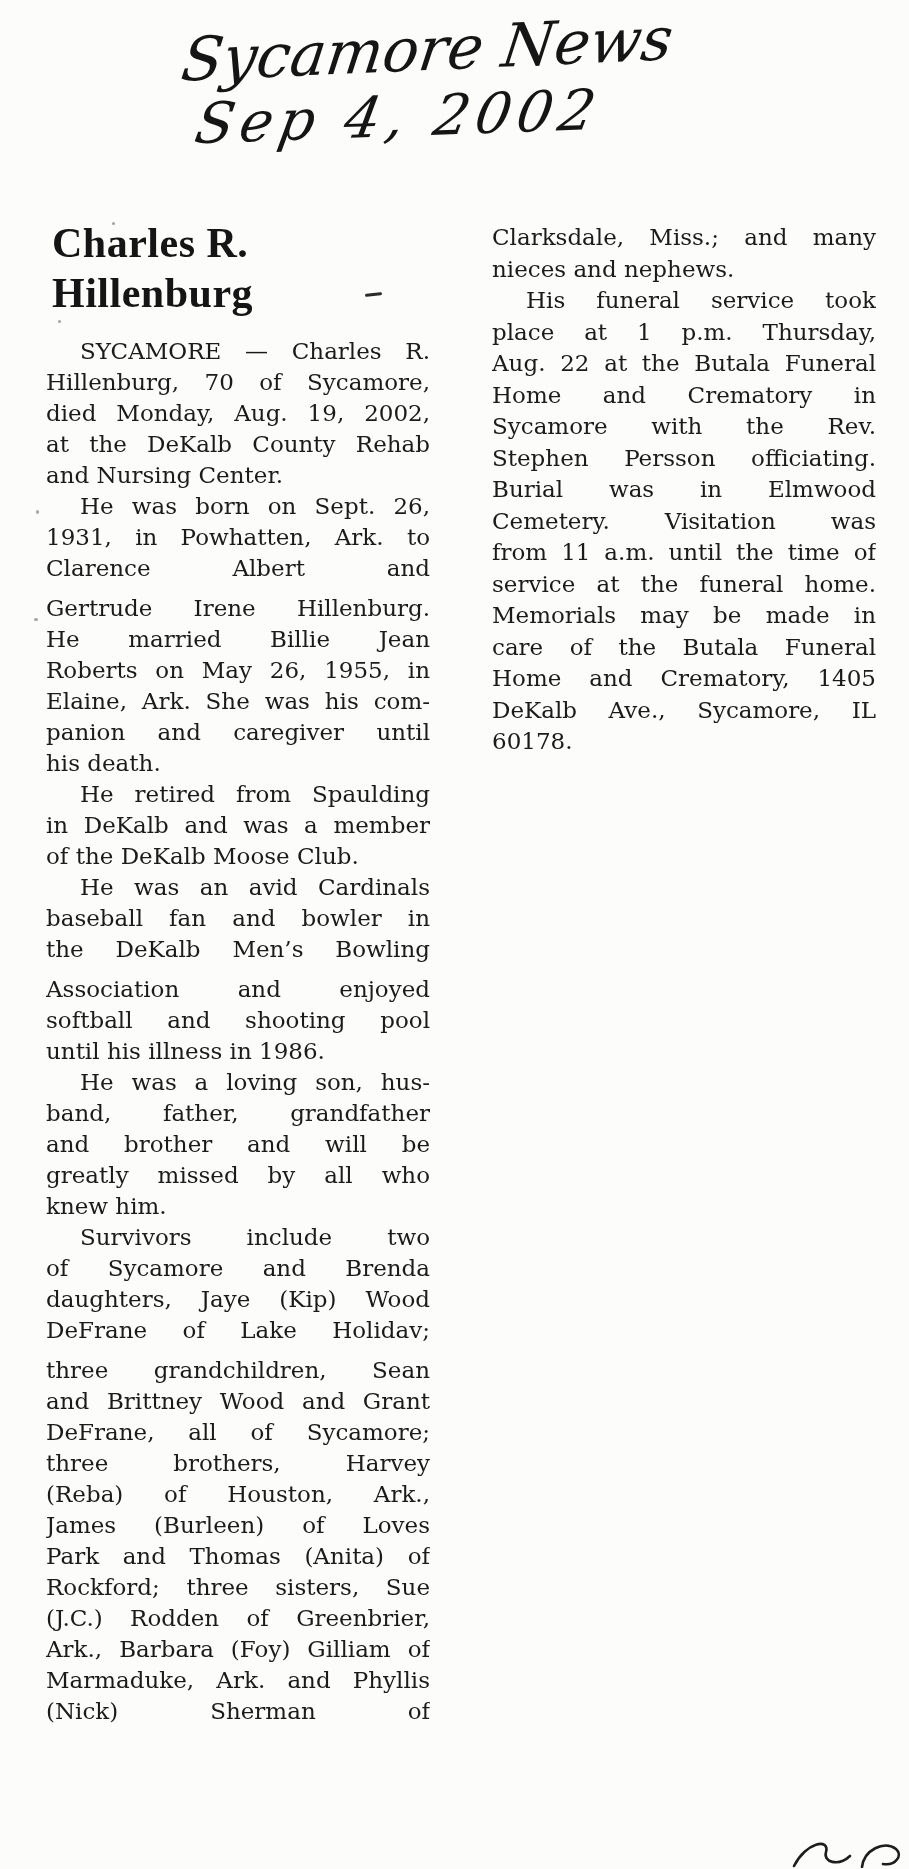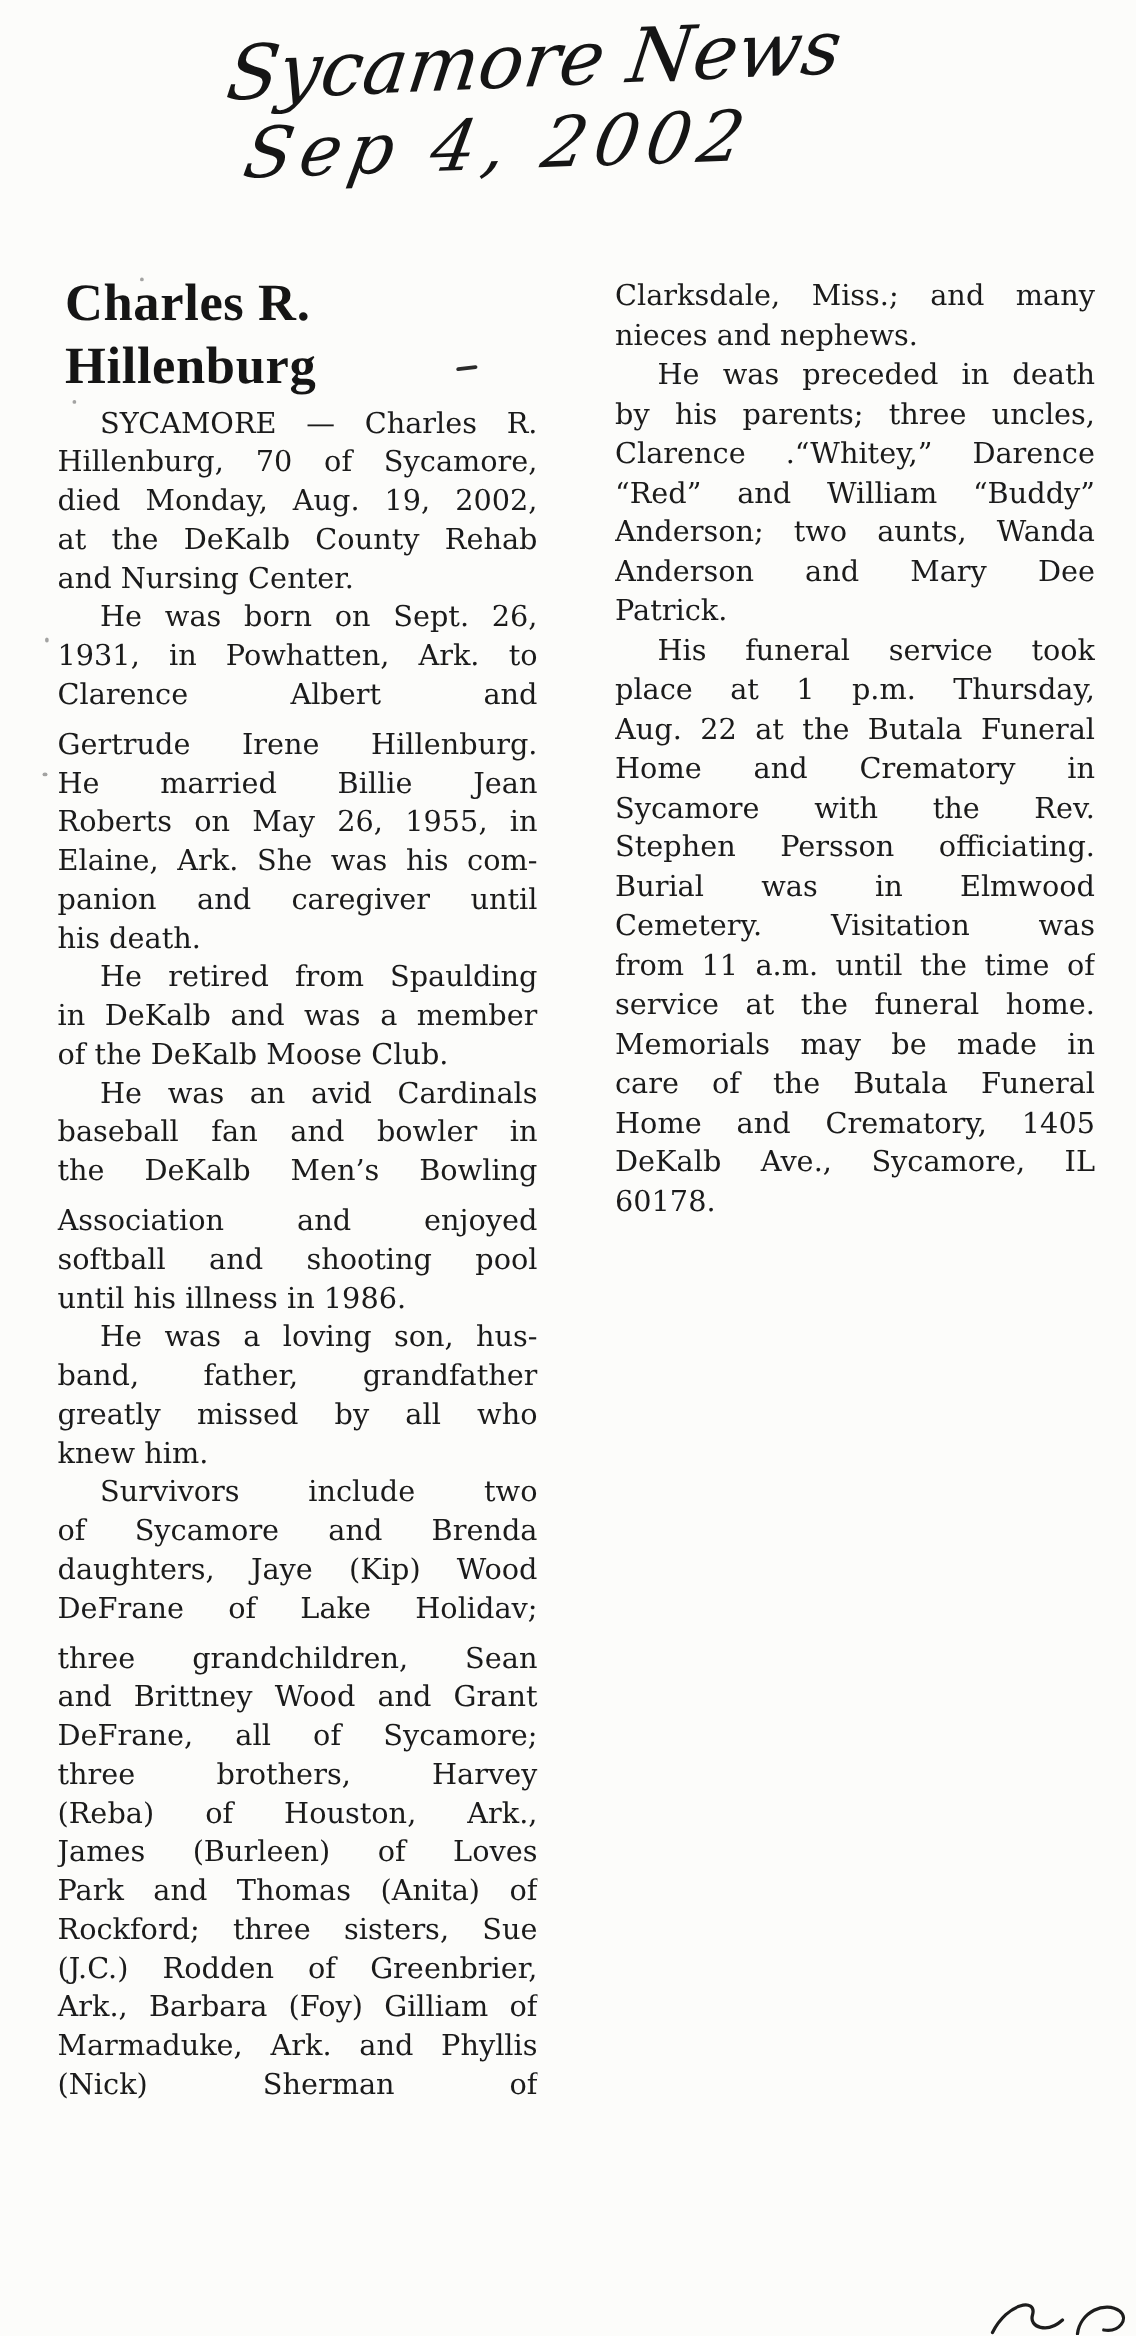--- a/index.html
+++ b/index.html
@@ -58,21 +58,21 @@
     border-radius: 2px;
   }
 
   
   .col {
     position: absolute;
     width: 384px;
     font-size: 23px;
     color: #1b1b1b;
   }
-  .col-left  { left: 46px;  top: 324px; }
+  .col-left  { left: 46px;  top: 336px; }
   .col-right { left: 492px; top: 222px; }
 
   .line {
     text-align: justify;
     text-align-last: justify;
     white-space: normal;
     overflow: hidden;
     line-height: 31px;
     height: 31px;
   }
@@ -138,20 +138,21 @@
         <div class="line first">He was an avid Cardinals</div>
         <div class="line">baseball fan and bowler in</div>
         <div class="line">the DeKalb Men’s Bowling</div>
         <div class="line gap">Association and enjoyed</div>
         <div class="line">softball and shooting pool</div>
         <div class="line flush">until his illness in 1986.</div>
       </div>
       <div class="para indent">
         <div class="line first">He was a loving son, hus-</div>
         <div class="line">band, father, grandfather</div>
+        <div class="line">and brother and will be</div>
         <div class="line">greatly missed by all who</div>
         <div class="line flush">knew him.</div>
       </div>
       <div class="para indent">
         <div class="line first">Survivors include two</div>
         <div class="line">of Sycamore and Brenda</div>
         <div class="line">daughters, Jaye (Kip) Wood</div>
         <div class="line">DeFrane of Lake Holidav;</div>
         <div class="line gap">three grandchildren, Sean</div>
         <div class="line">and Brittney Wood and Grant</div>
@@ -167,29 +168,20 @@
         <div class="line">(Nick) Sherman of</div>
       </div>
     </div>
 
   <div class="col col-right">
       <div class="para">
         <div class="line first">Clarksdale, Miss.; and many</div>
         <div class="line flush">nieces and nephews.</div>
       </div>
       <div class="para indent">
-        <div class="line first">He was preceded in death</div>
-        <div class="line">by his parents; three uncles,</div>
-        <div class="line">Clarence .“Whitey,” Darence</div>
-        <div class="line">“Red” and William “Buddy”</div>
-        <div class="line">Anderson; two aunts, Wanda</div>
-        <div class="line">Anderson and Mary Dee</div>
-        <div class="line flush">Patrick.</div>
-      </div>
-      <div class="para indent">
         <div class="line first">His funeral service took</div>
         <div class="line">place at 1 p.m. Thursday,</div>
         <div class="line">Aug. 22 at the Butala Funeral</div>
         <div class="line">Home and Crematory in</div>
         <div class="line">Sycamore with the Rev.</div>
         <div class="line">Stephen Persson officiating.</div>
         <div class="line">Burial was in Elmwood</div>
         <div class="line">Cemetery. Visitation was</div>
         <div class="line">from 11 a.m. until the time of</div>
         <div class="line">service at the funeral home.</div>

